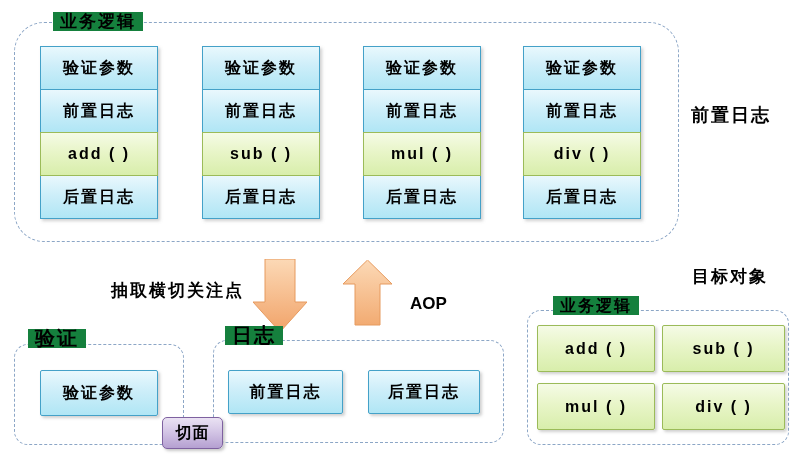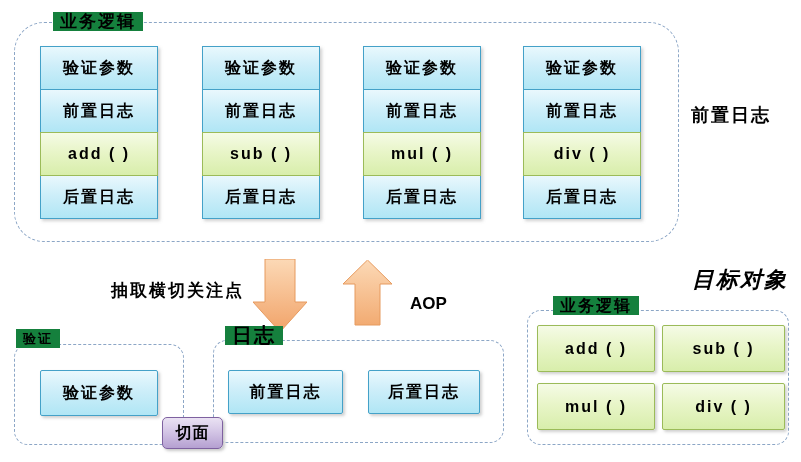--- a/index.html
+++ b/index.html
@@ -129,31 +129,31 @@
         <stop offset="0" stop-color="#fcd9b6"></stop>
         <stop offset="1" stop-color="#f2ab72"></stop>
       </linearGradient>
     </defs>
     <polygon points="24.5,0 49,24 37,24 37,65 12,65 12,24 0,24" fill="url(#agrad2)" stroke="#e69a5e" stroke-width="1"></polygon>
   </svg>
 
   <div class="flowtext" style="left:410px;top:294px;letter-spacing:0;">AOP</div>
 
   <div class="dashed r-sm" style="left:14px;top:344px;width:168px;height:99px;"></div>
-  <div class="grouplabel" style="left:16px;top:329px;font-size:13px;">验证</div>
+  <div class="grouplabel" style="left:28px;top:329px;font-size:20px;">验证</div>
   <div class="sbox" style="left:40px;top:370px;width:118px;height:46px;">验证参数</div>
 
   <div class="aspect">切面</div>
 
   <div class="dashed r-sm" style="left:213px;top:340px;width:289px;height:101px;"></div>
   <div class="grouplabel" style="left:225px;top:326px;font-size:20px;">日志</div>
   <div class="sbox" style="left:228px;top:370px;width:115px;height:44px;">前置日志</div>
   <div class="sbox" style="left:368px;top:370px;width:112px;height:44px;">后置日志</div>
 
-  <div class="sidelabel" style="left:692px;top:265px;font-size:22px;font-style:italic;">目标对象</div>
+  <div class="sidelabel" style="left:692px;top:265px;font-size:17px;">目标对象</div>
   <div class="dashed r-sm" style="left:527px;top:310px;width:260px;height:133px;"></div>
   <div class="grouplabel" style="left:553px;top:296px;font-size:16px;">业务逻辑</div>
   <div class="sbox green" style="left:537px;top:325px;width:118px;height:47px;">add ( )</div>
   <div class="sbox green" style="left:662px;top:325px;width:123px;height:47px;">sub ( )</div>
   <div class="sbox green" style="left:537px;top:383px;width:118px;height:47px;">mul ( )</div>
   <div class="sbox green" style="left:662px;top:383px;width:123px;height:47px;">div ( )</div>
 
 </div>
 
 </body></html>

